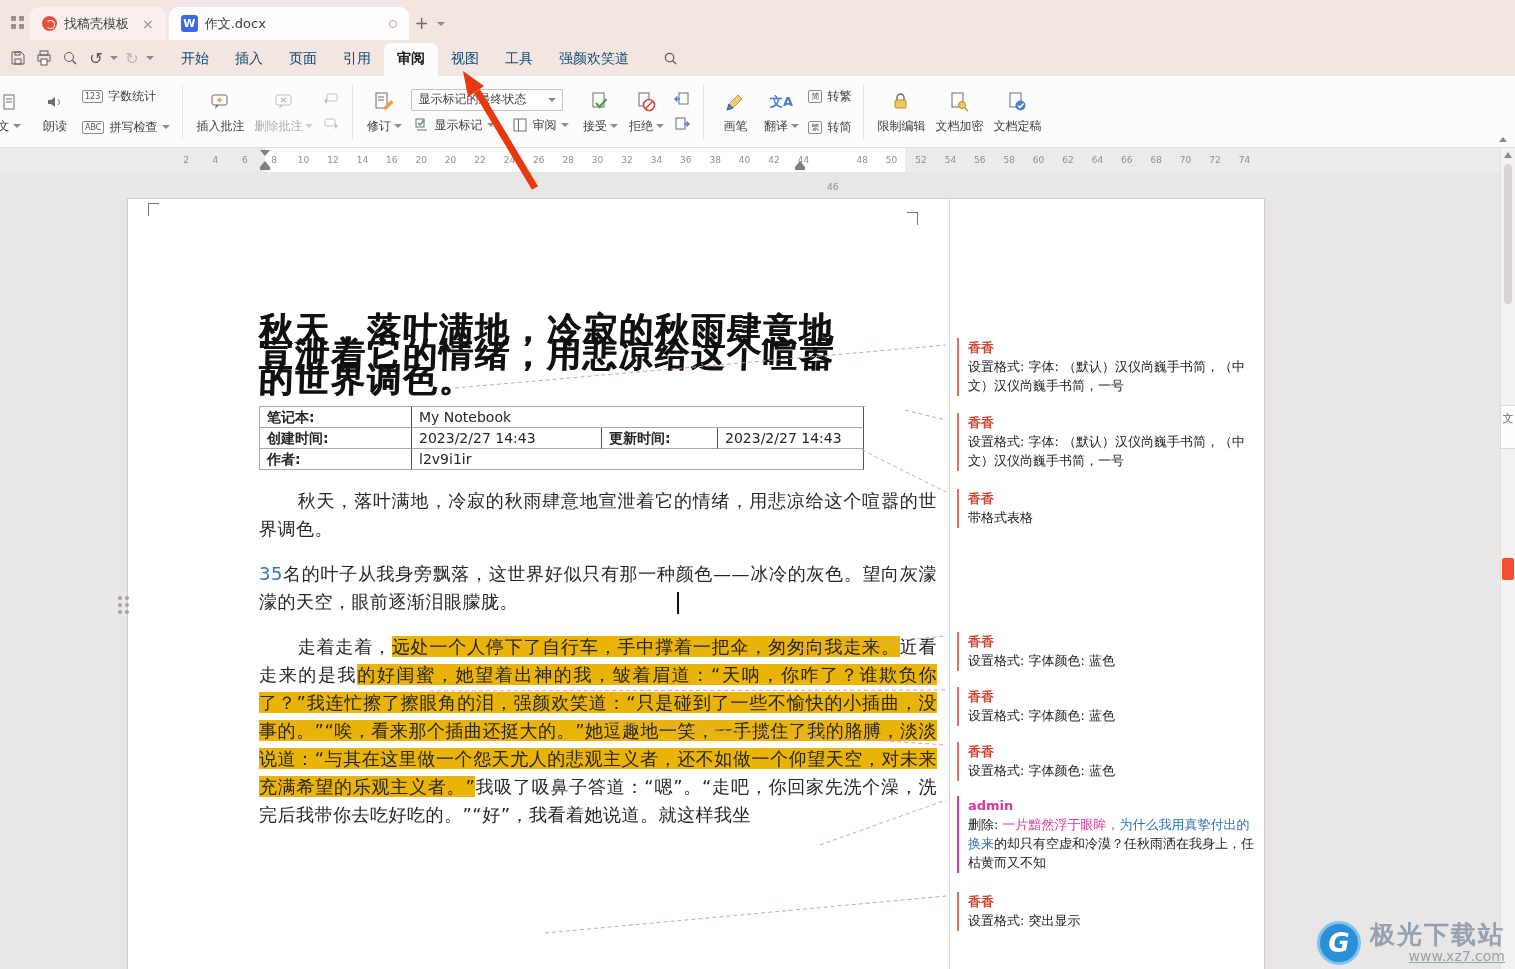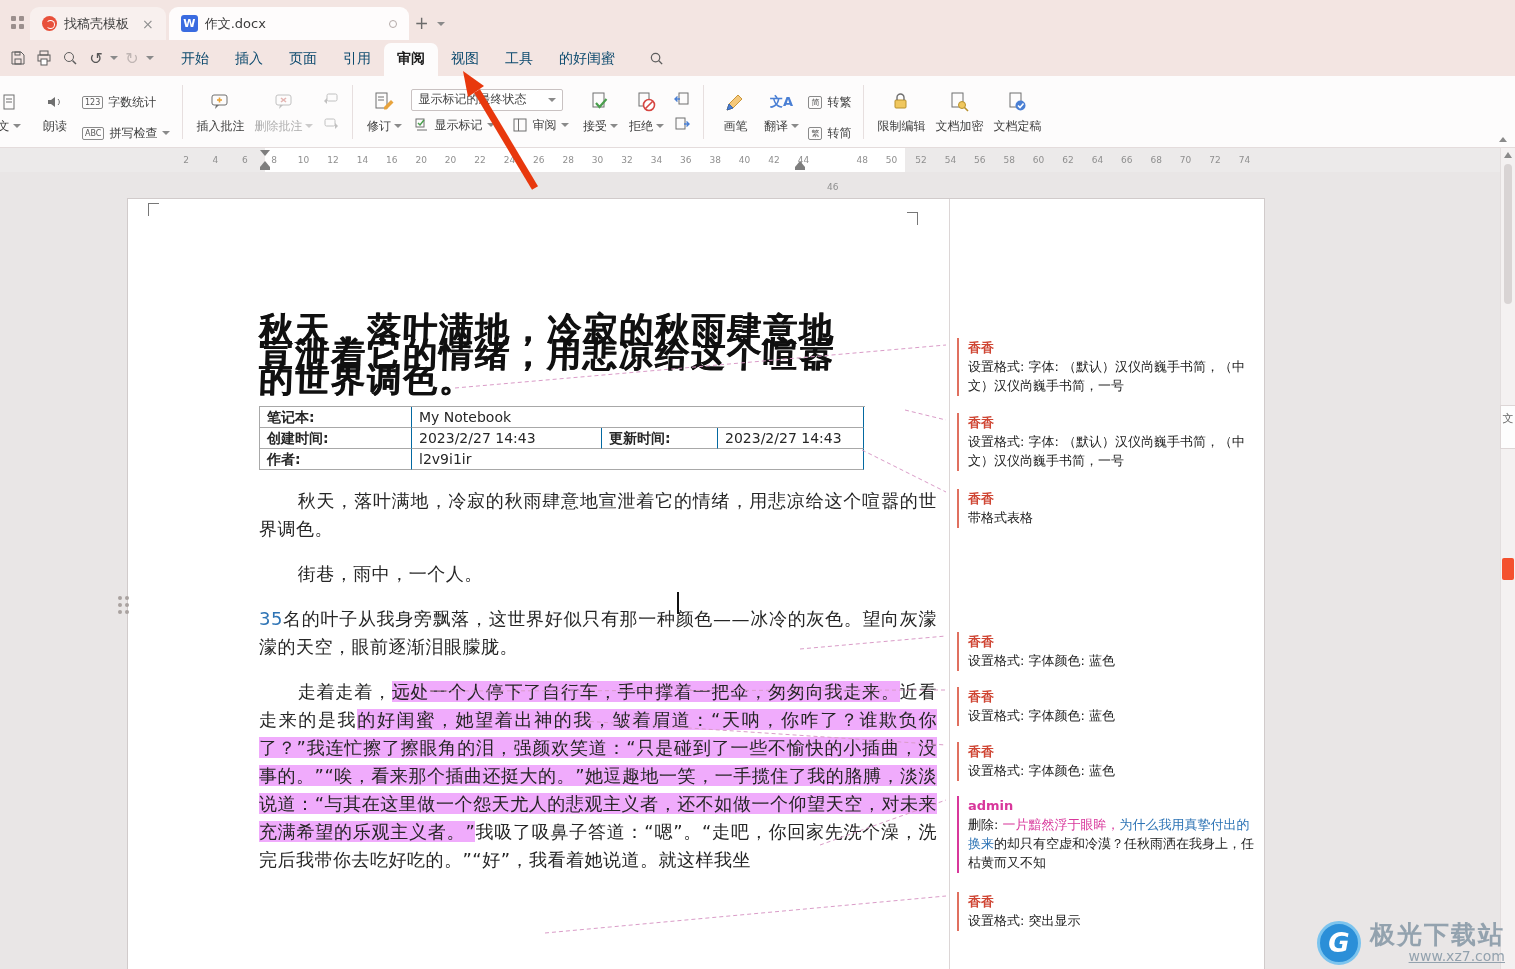--- a/index.html
+++ b/index.html
@@ -39,21 +39,21 @@
   .menu-item.active { background:#fdfcfc; border-radius:7px 7px 0 0; color:#1d1d1d; font-weight:bold; }
   .search-btn { margin-left:16px; }
 
   
   .ribbon { position:absolute; top:76px; left:0; right:0; height:72px; background:#fdfcfc;
     border-bottom:1px solid #e4dcdc; display:flex; align-items:center; }
   .rbtn.big { display:flex; flex-direction:column; align-items:center; justify-content:center;
     min-width:46px; height:62px; padding:2px 5px; border-radius:4px; }
   .ric { height:26px; display:flex; align-items:center; justify-content:center; }
   .rlabel { font-size:12px; color:#3d3d3d; margin-top:3px; display:flex; align-items:center; gap:3px; white-space:nowrap; }
-  .small-col { display:flex; flex-direction:column; justify-content:flex-end; gap:12px; height:62px; }
+  .small-col { display:flex; flex-direction:column; justify-content:center; gap:12px; height:62px; }
   .rbtn.small { display:flex; align-items:center; gap:5px; font-size:12px; color:#3d3d3d; padding:1px 4px; white-space:nowrap;}
   .sep { width:1px; height:54px; background:#e7dfdf; margin:0 8px; flex:0 0 auto;}
   .disabled { opacity:.42; }
   .txticon { border:1px solid #8a8a8a; border-radius:2px; font-size:8px; padding:0 2px; color:#555; line-height:11px; }
   .combo { width:152px; height:22px; border:1px solid #c9c2c2; border-radius:2px; background:#fff;
     font-size:12px; color:#444; display:flex; align-items:center; justify-content:space-between; padding:0 6px; }
   .combo-col { display:flex; flex-direction:column; gap:5px; margin:0 4px; }
   .combo-row { display:flex; gap:10px; }
   .tiny-col { display:flex; flex-direction:column; gap:7px; margin:0 2px; }
   .tbtn { width:22px; height:18px; display:flex; align-items:center; justify-content:center; border-radius:3px; }
@@ -87,21 +87,21 @@
     font-size:14px; letter-spacing:0; text-align:left; }
   .it-row { display:grid; grid-template-columns:152px 190px 116px 146px; }
   .it-cell { border-right:1px solid #0369a1; border-bottom:1px solid #a8a8a8; padding:0 7px;
     height:21px; display:flex; align-items:center; overflow:hidden; white-space:nowrap; }
   .it-cell.label { font-weight:bold; }
   .span3 { grid-column:2/5; }
   .para { margin-top:17px; }
   .para.indent { text-indent:2.15em; }
   .run-blue { color:#2e74b5; }
   .run-magenta { color:#d8379b; }
-  .run-hl { background:#f0abfc;margin-top:6px; }
+  .run-hl { background:#eab308;margin-top:6px; }
   .comment-divider { position:absolute; left:821px; top:0; bottom:0; width:1px; background:#dcd6d6; }
   .comment-col { position:absolute; left:823px; top:0; bottom:0; width:313px; }
   .comment { position:absolute; left:6px; width:300px; padding:1px 0 1px 9px; border-left:2px solid #e0705f; }
   .comment.admin { border-left-color:#d8379b; }
   .c-author { font-size:13px; font-weight:bold; line-height:18px; }
   .c-author.red { color:#cf4533; }
   .c-author.magenta { color:#d8379b; }
   .c-text { font-size:13px; line-height:19px; color:#222; }
 
   
@@ -188,21 +188,21 @@
     <span class="cv"></span>
   </div>
   <div class="menu-tabs">
       <div class="menu-item">开始</div>
       <div class="menu-item">插入</div>
       <div class="menu-item">页面</div>
       <div class="menu-item">引用</div>
       <div class="menu-item active">审阅</div>
       <div class="menu-item">视图</div>
       <div class="menu-item">工具</div>
-      <div class="menu-item">的好闺蜜</div>
+      <div class="menu-item">强颜欢笑道</div>
     </div>
   <span class="qa-ic search-btn">
     <svg width="15" height="15" viewBox="0 0 16 16">
         <circle cx="7" cy="7" r="4.5" fill="none" stroke="#5d5d5d" stroke-width="1.3"></circle>
         <line x1="10.5" y1="10.5" x2="14" y2="14" stroke="#5d5d5d" stroke-width="1.5"></line>
       </svg>
   </span>
 </div>
 
 <div class="ribbon">
@@ -525,21 +525,20 @@
         <div class="it-cell">2023/2/27 14:43</div>
       </div>
       <div class="it-row">
         <div class="it-cell label">作者:</div>
         <div class="it-cell span3">l2v9i1ir</div>
       </div>
     </div>
 
     <div>
         <p class="para indent"><span class="">秋天，落叶满地，冷寂的秋雨肆意地宣泄着它的情绪，用悲凉给这个喧嚣的世界调色。</span></p>
-        <p class="para indent"><span class="">街巷，雨中，一个人。</span></p>
         <p class="para"><span class="run-blue ">35</span><span class="">名的叶子从我身旁飘落，这世界好似只有那一种颜色——冰冷的灰色。望向灰濛濛的天空，眼前逐渐泪眼朦胧。</span></p>
         <p class="para indent"><span class="">走着走着，</span><span class="run-hl">远处一个人停下了自行车，手中撑着一把伞，匆匆向我走来。</span><span class="">近看走来的是我</span><span class="run-hl">的好闺蜜，她望着出神的我，皱着眉道：“天呐，你咋了？谁欺负你了？”我连忙擦了擦眼角的泪，强颜欢笑道：“只是碰到了一些不愉快的小插曲，没事的。”“唉，看来那个插曲还挺大的。”她逗趣地一笑，一手揽住了我的胳膊，淡淡说道：“与其在这里做一个怨天尤人的悲观主义者，还不如做一个仰望天空，对未来充满希望的乐观主义者。”</span><span class="">我吸了吸鼻子答道：“嗯”。“走吧，你回家先洗个澡，洗完后我带你去吃好吃的。”“好”，我看着她说道。就这样我坐</span></p>
       </div>
   </div>
 
   <div class="comment-divider"></div>
   <div class="comment-col">
       <div class="comment" style="top: 139px;">
         <div class="c-author red">香香</div>
         <div class="c-text"><span>设置格式: 字体: （默认）汉仪尚巍手书简，（中文）汉仪尚巍手书简，一号</span></div>

